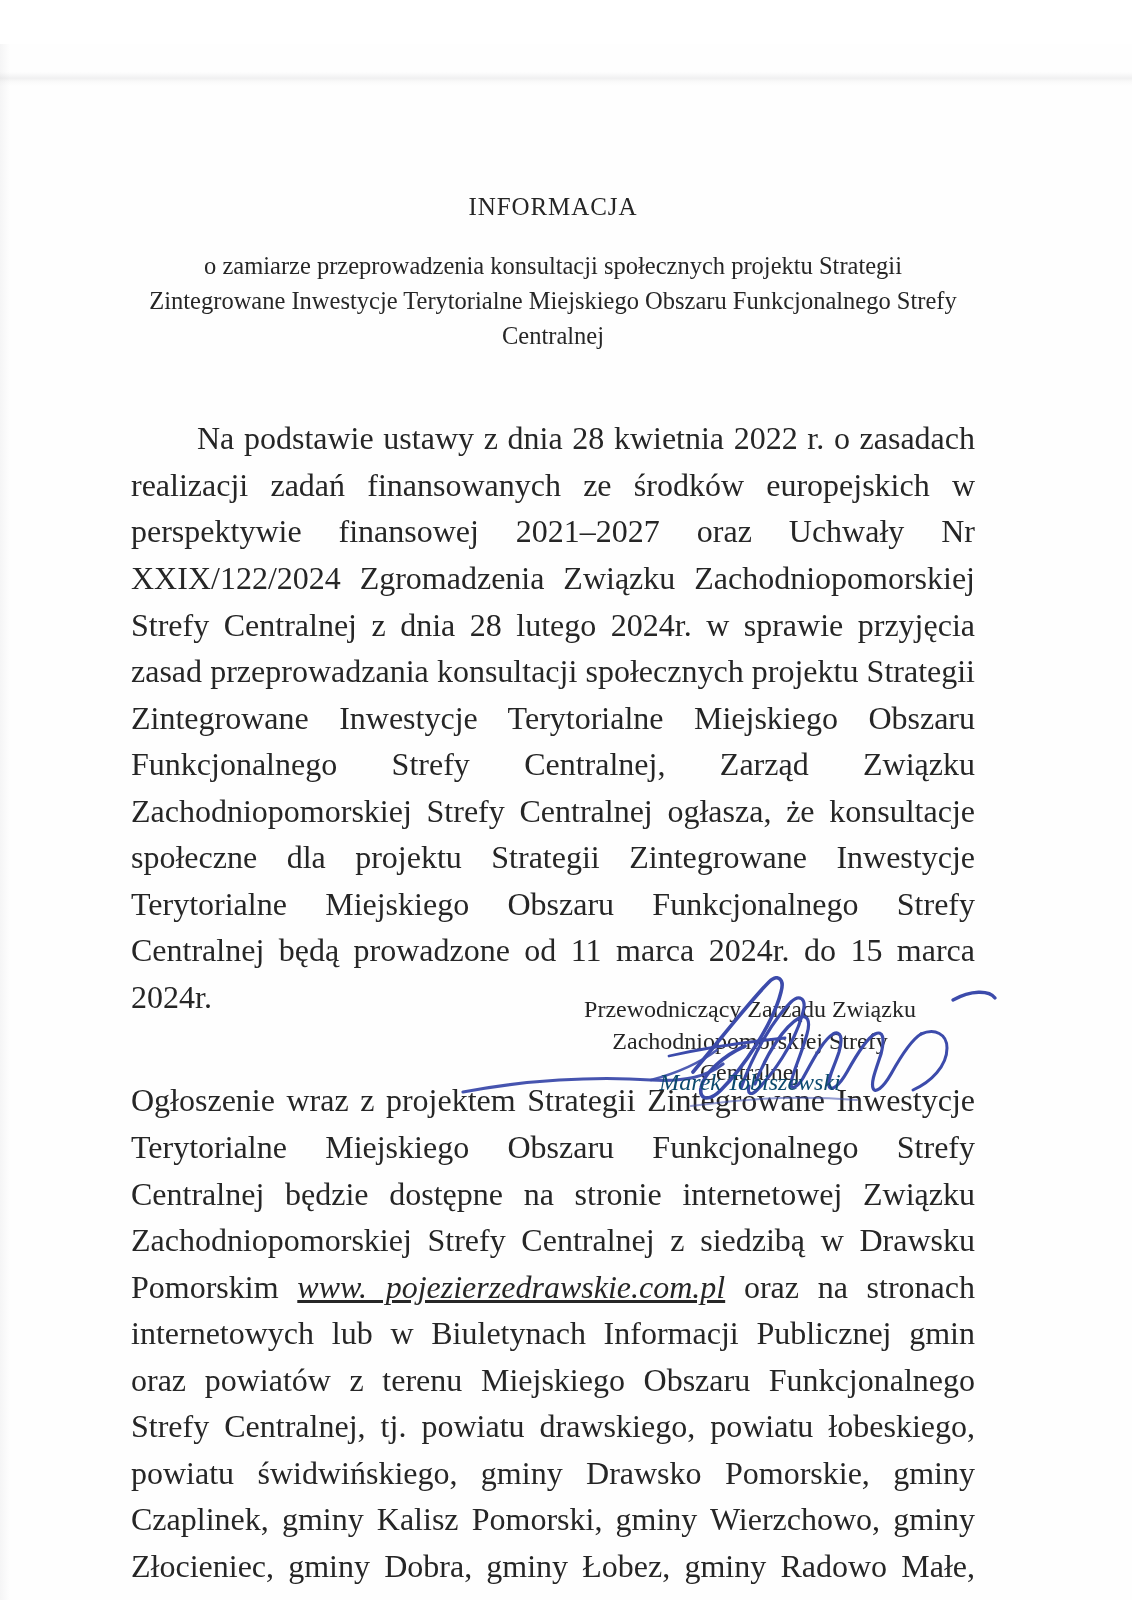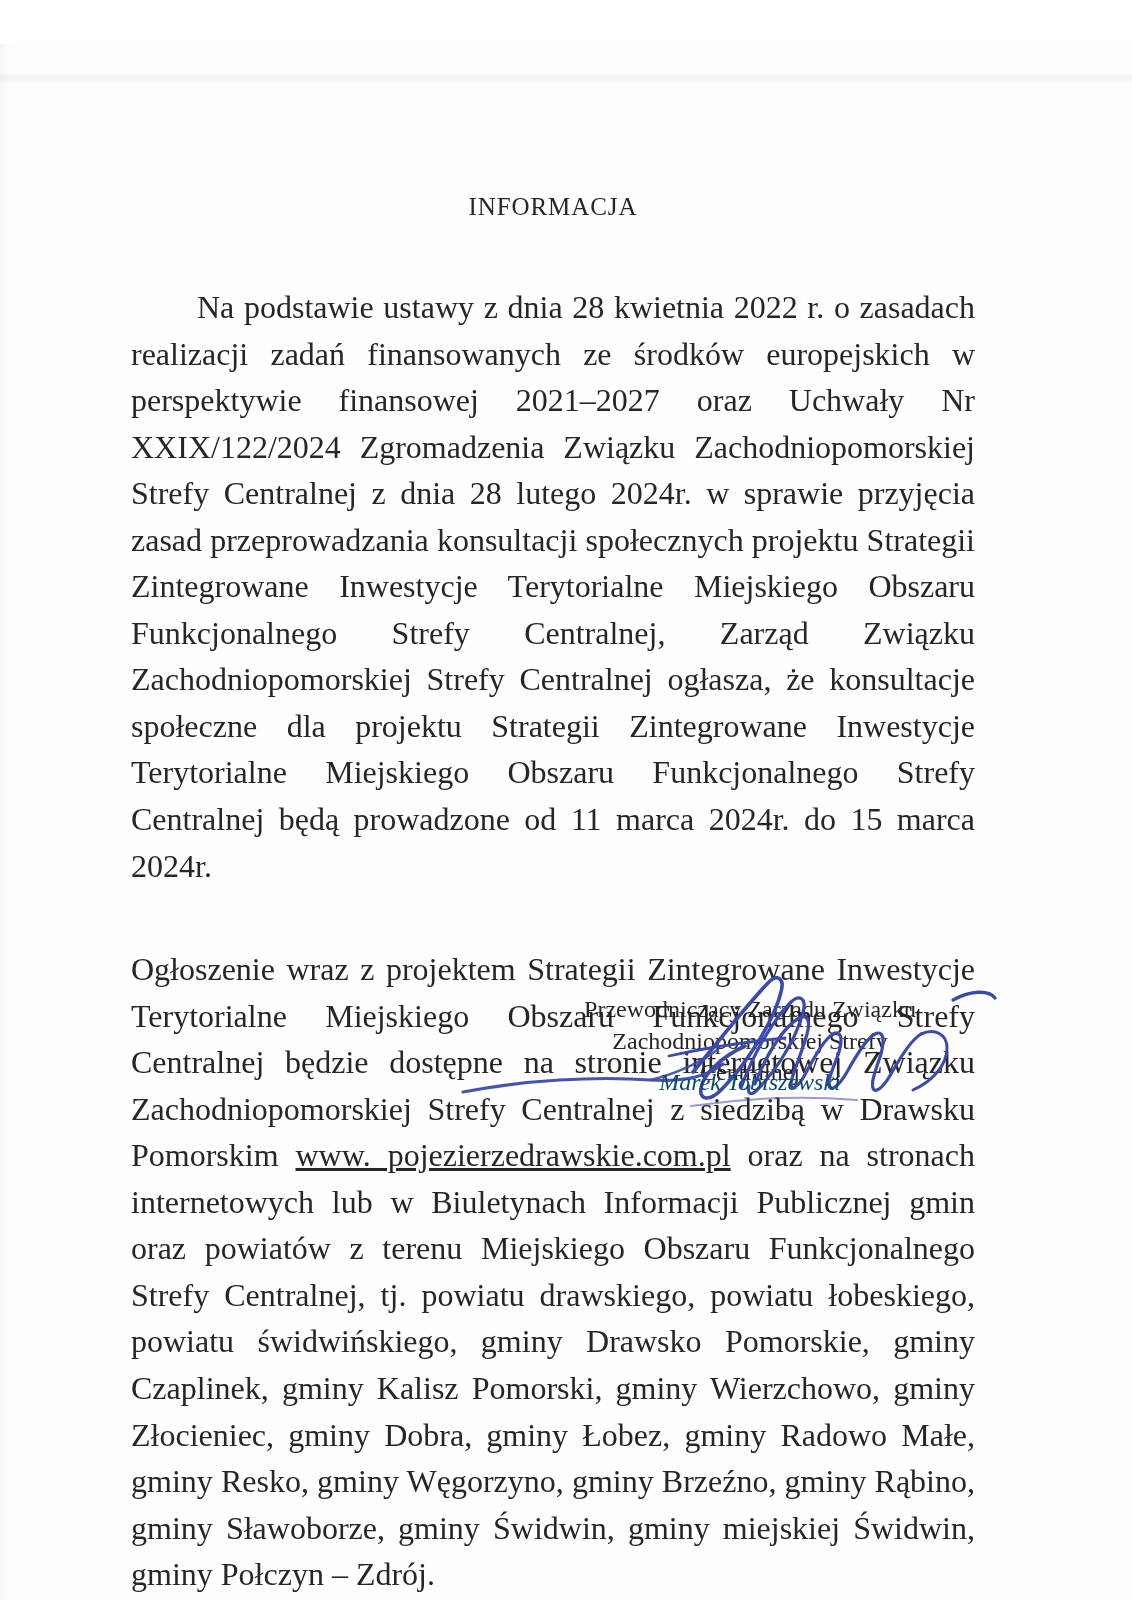--- a/index.html
+++ b/index.html
@@ -74,20 +74,21 @@
     hyphens: none;
   }
   .para-1 { margin-top: 62px; }
   .para-1 .lead-indent { display: inline-block; width: 66px; }
   .para-2 { margin-top: 57px; }
 
   .url-link {
     text-decoration: underline;
     text-underline-offset: 2px;
     color: #262626;
+    font-style: italic;
   }
 
   
   .signature-block {
     position: absolute;
     left: 0;
     top: 940px;
     width: 1132px;
     height: 140px;
   }
@@ -125,20 +126,24 @@
 
 <div class="page">
 
   <div class="scan-top-noise"></div>
   <div class="scan-edge-left"></div>
 
   <div class="content">
 
     <div class="doc-title">INFORMACJA</div>
 
+    <div class="doc-subtitle">
+      <span>o zamiarze przeprowadzenia konsultacji społecznych projektu Strategii Zintegrowane</span>
+      <span>Inwestycje Terytorialne Miejskiego Obszaru Funkcjonalnego Strefy Centralnej</span>
+    </div>
 
     <p class="body-para para-1">
       <span class="lead-indent"></span><span>Na podstawie ustawy z dnia 28 kwietnia 2022 r. o zasadach realizacji zadań finansowanych ze środków europejskich w perspektywie finansowej 2021–2027 oraz Uchwały Nr XXIX/122/2024 Zgromadzenia Związku Zachodniopomorskiej Strefy Centralnej z dnia 28 lutego 2024r. w sprawie przyjęcia zasad przeprowadzania konsultacji społecznych projektu Strategii Zintegrowane Inwestycje Terytorialne Miejskiego Obszaru Funkcjonalnego Strefy Centralnej, Zarząd Związku Zachodniopomorskiej Strefy Centralnej ogłasza, że konsultacje społeczne dla projektu Strategii Zintegrowane Inwestycje Terytorialne Miejskiego Obszaru Funkcjonalnego Strefy Centralnej będą prowadzone od  11 marca 2024r. do 15 marca 2024r.</span>
     </p>
 
     <p class="body-para para-2">
       <span>Ogłoszenie wraz z projektem Strategii Zintegrowane Inwestycje Terytorialne Miejskiego Obszaru Funkcjonalnego Strefy Centralnej będzie dostępne na stronie internetowej Związku Zachodniopomorskiej Strefy Centralnej z siedzibą w Drawsku Pomorskim </span><span class="url-link">www. pojezierzedrawskie.com.pl</span><span> oraz na stronach internetowych lub w Biuletynach Informacji Publicznej gmin oraz powiatów z terenu Miejskiego Obszaru Funkcjonalnego Strefy Centralnej, tj. powiatu drawskiego, powiatu łobeskiego, powiatu świdwińskiego,  gminy Drawsko Pomorskie, gminy Czaplinek, gminy Kalisz Pomorski, gminy Wierzchowo, gminy Złocieniec, gminy Dobra, gminy Łobez, gminy Radowo Małe, gminy Resko, gminy Węgorzyno, gminy Brzeźno, gminy Rąbino, gminy Sławoborze, gminy Świdwin, gminy miejskiej Świdwin, gminy Połczyn – Zdrój.</span>
     </p>
 
   </div>

